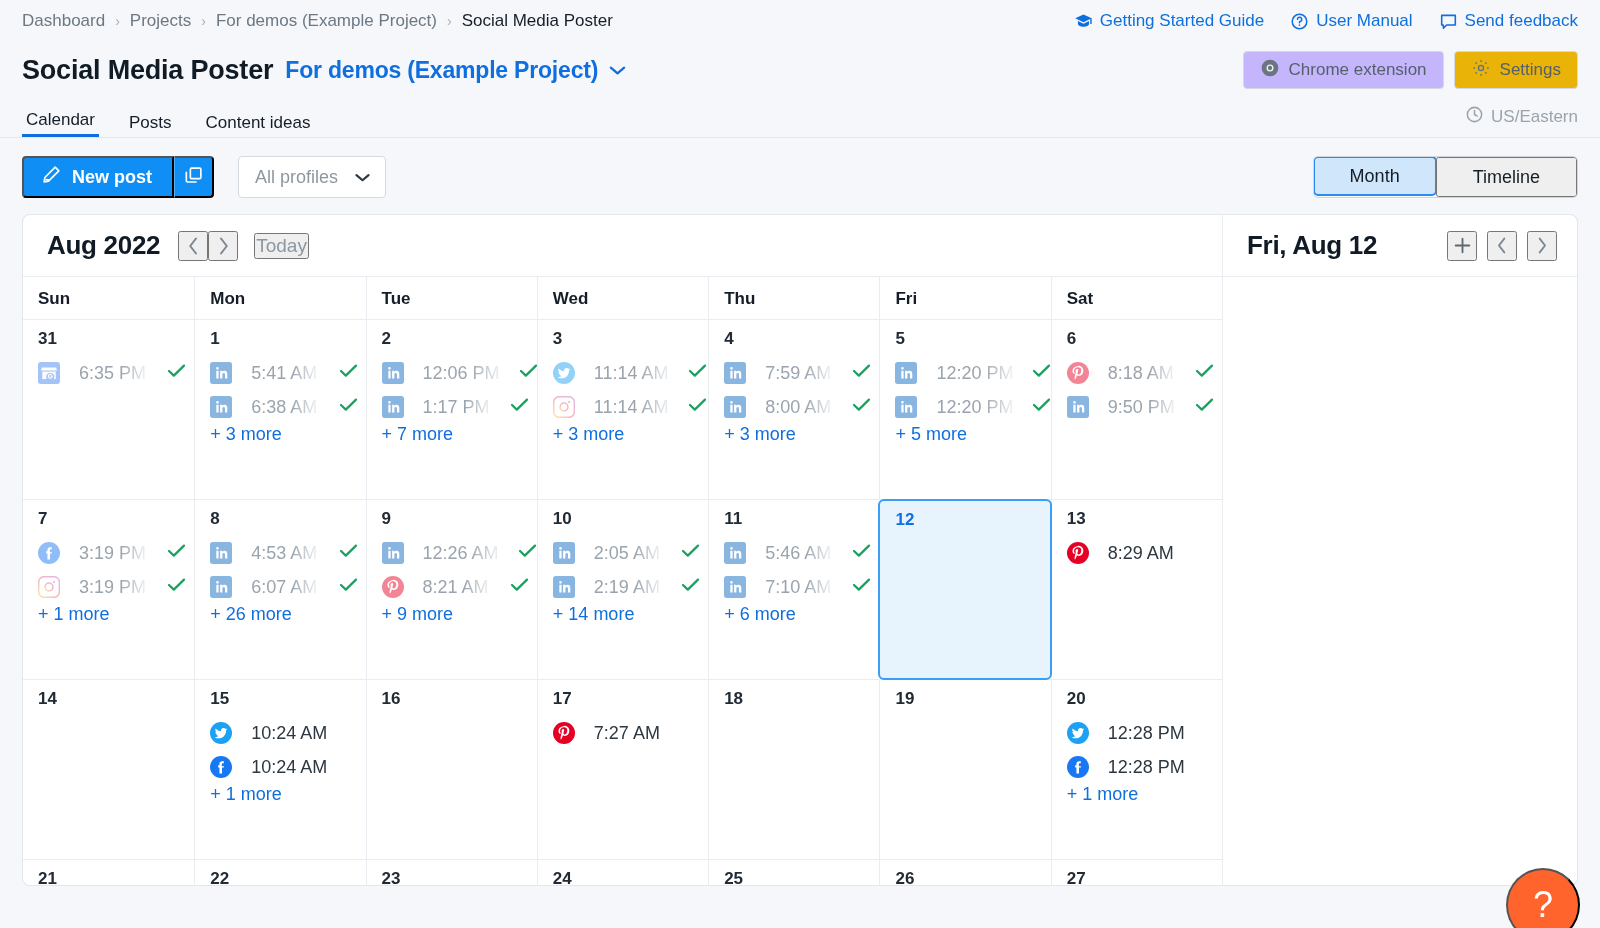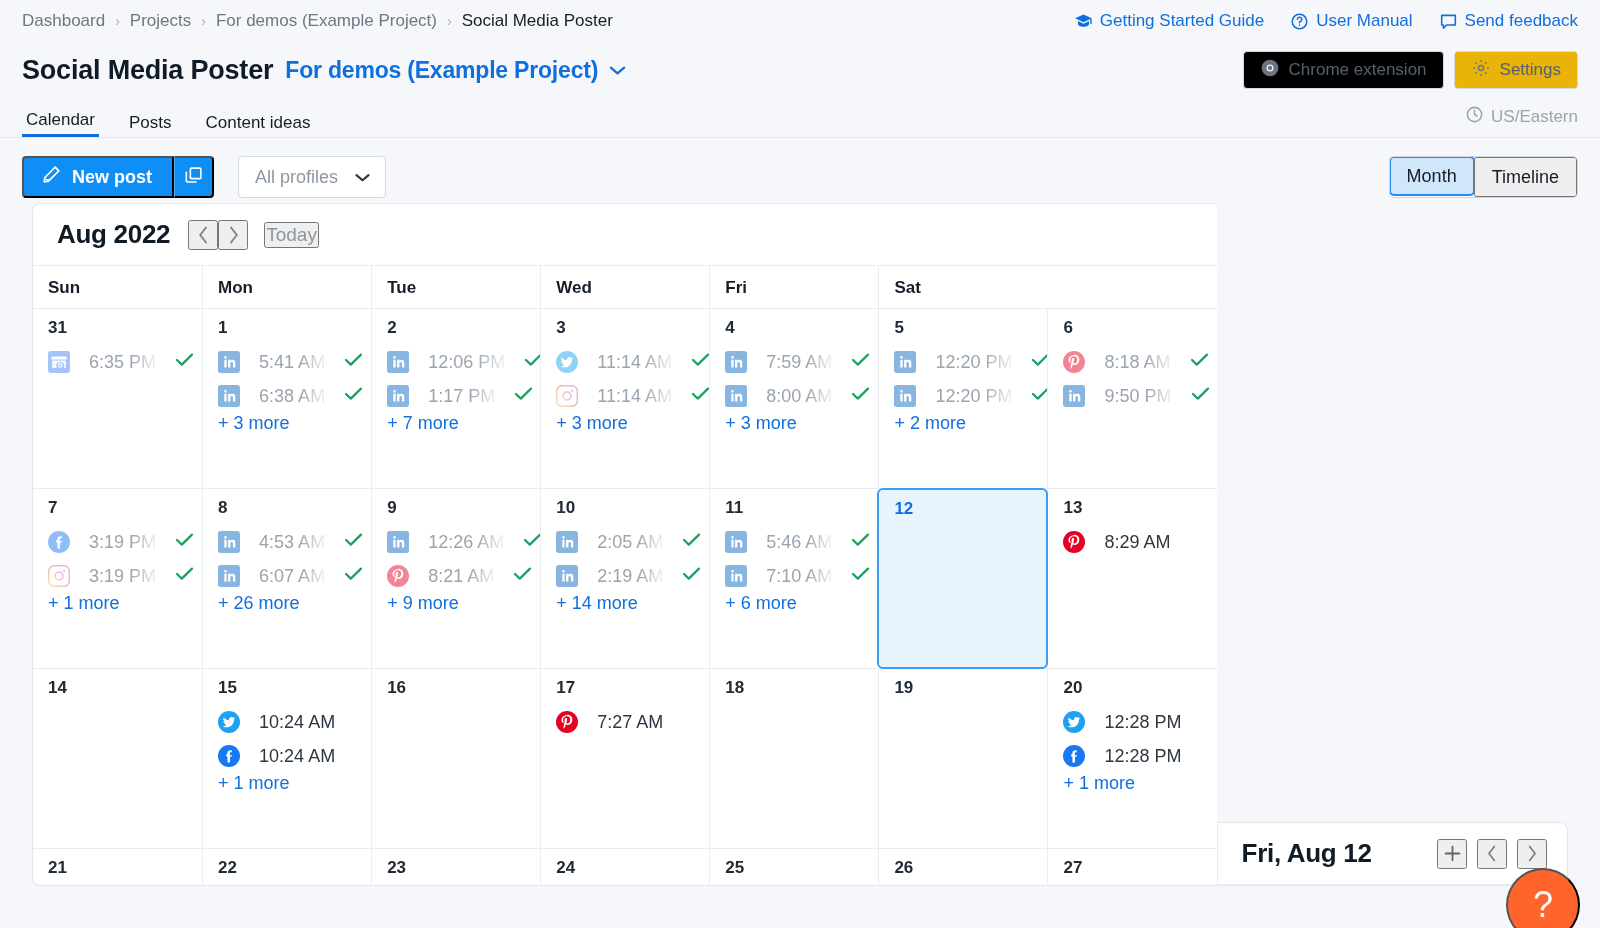--- a/index.html
+++ b/index.html
@@ -23,21 +23,21 @@
 
   
   .titlerow { display: flex; align-items: center; padding: 4px 22px 0 22px; height: 52px; }
   .ptitle { font-size: 27px; font-weight: bold; color: #111b26; letter-spacing: -0.2px; }
   .psub { font-size: 23px; font-weight: bold; color: #0f6fde; margin-left: 12px; letter-spacing: -0.2px; }
   .psub-caret { margin-left: 10px; color: #0f6fde; font-size: 15px; }
   .title-actions { margin-left: auto; display: flex; gap: 10px; align-items: center; }
   .btn-ghost {
     display: flex; align-items: center; gap: 9px;
     height: 38px; padding: 0 16px; border-radius: 4px;
-    border: 1px solid #d3dae1; background: #000000;
+    border: 1px solid #d3dae1; background: #c4b5fd;
     color: #56606b; font-size: 17px; white-space: nowrap;
   }
   .btn-ghost.plain { background: #eab308; }
 
   
   .tabsrow { display: flex; align-items: flex-end; padding: 0 22px; height: 44px;
              border-bottom: 1px solid #e2e7ec; position: relative; }
   .tab { font-size: 17px; color: #151e28; padding: 0 4px 4px 4px; margin-right: 26px; position: relative; }
   .tab.sel { border-bottom: 3px solid #0f6fde; }
   .tz { margin-left: auto; display: flex; align-items: center; gap: 7px;
@@ -55,25 +55,25 @@
     background: #0f8ff5; width: 40px; height: 42px; border-radius: 0 4px 4px 0;
     border-left: 1px solid #55b0f7; display: flex; align-items: center; justify-content: center;
   }
   .profiles {
     margin-left: 24px; height: 42px; display: flex; align-items: center; gap: 16px;
     padding: 0 14px 0 16px; border: 1px solid #d3dae1; border-radius: 4px; background: #fff;
     color: #8d97a1; font-size: 18px;
   }
   .viewtoggle { margin-left: auto; display: flex; border-radius: 5px; overflow: hidden;
                 border: 1px solid #cfd6dd; background: #fff; }
-  .vt { height: 40px; display: flex; align-items: center; padding: 0 16px; font-size: 18px; color: #151e28; }
+  .vt { height: 40px; display: flex; align-items: center; padding: 0 35px; font-size: 18px; color: #151e28; }
   .vt.sel { background: #cfe6fb; border: 2px solid #2a8cf0; border-radius: 5px; margin: -1px; }
 
   
-  .calwrap { display: flex; padding: 0 32px; height: 672px; gap: 0; align-items: flex-end; }
+  .calwrap { display: flex; padding: 0 22px; height: 672px; gap: 0; }
   .calendar { width: 1200px; background: #fff; border: 1px solid #e2e7ec;
               border-radius: 8px 0 0 8px; border-right: none; overflow: hidden; }
   .calhead { display: flex; align-items: center; height: 62px; padding: 0 24px; border-bottom: 1px solid #e9edf1; }
   .monthlbl { font-size: 26px; font-weight: bold; color: #111b26; letter-spacing: -0.3px; }
   .navarrow { width: 30px; height: 30px; display: flex; align-items: center; justify-content: center;
               color: #7d8793; font-size: 19px; }
   .navarrow.first { margin-left: 18px; }
   .today { color: #8d97a1; font-size: 19px; margin-left: 16px; }
 
   .dowrow { display: grid; grid-template-columns: repeat(7, 1fr); border-bottom: 1px solid #e9edf1; }
@@ -257,20 +257,21 @@
             <path d="M4 2.5 9.8 10 4 17.5"></path>
           </svg>
       </button>
       <button class="today"><span>Today</span></button>
     </div>
     <div class="dowrow" id="dowrow">
         <div class="dow">Sun</div>
         <div class="dow">Mon</div>
         <div class="dow">Tue</div>
         <div class="dow">Wed</div>
+        <div class="dow">Thu</div>
         <div class="dow">Fri</div>
         <div class="dow">Sat</div>
       </div>
     <div class="weeks" id="weeks">
         <div class="week">
           <div class="cell">
             <div class="daynum">31</div>
             <div class="evt past">
               <span>
                 <svg width="22" height="22" viewBox="0 0 24 24" class="icon16 faded">
@@ -402,21 +403,21 @@
               <span>
                 <svg width="22" height="22" viewBox="0 0 24 24" class="icon16 faded">
                   <rect width="24" height="24" rx="3" fill="#0a66c2"></rect>
                   <path fill="#fff" d="M6.9 9.6h2.5V18H6.9zm1.25-4.1a1.45 1.45 0 1 1 0 2.9 1.45 1.45 0 0 1 0-2.9zM11 9.6h2.4v1.15h.03c.34-.63 1.16-1.3 2.4-1.3 2.56 0 3.03 1.62 3.03 3.74V18h-2.5v-3.9c0-.93-.02-2.13-1.33-2.13-1.33 0-1.53 1.01-1.53 2.06V18H11z"></path>
                 </svg>
               </span>
               <span class="tm">12:20 PM</span>
               <span class="chk"><svg width="19" height="15" viewBox="0 0 19 15" fill="none" stroke="#19a05e" stroke-width="2.2" stroke-linecap="round" stroke-linejoin="round">
                   <path d="M2 8 6.8 12.6 17 2.6"></path>
                 </svg></span>
-            </div><a class="more">+ 2 more</a></div>
+            </div><a class="more">+ 5 more</a></div>
           <div class="cell">
             <div class="daynum">6</div>
             <div class="evt past">
               <span>
                 <svg width="22" height="22" viewBox="0 0 24 24" class="icon16 faded">
                   <circle cx="12" cy="12" r="12" fill="#e60023"></circle>
                   <path fill="#fff" d="M12.2 4.6c-4.1 0-6.2 2.83-6.2 5.2 0 1.43.56 2.7 1.76 3.18.2.08.37 0 .43-.21l.18-.68c.06-.21.03-.29-.13-.48-.35-.4-.57-.93-.57-1.67 0-2.16 1.65-4.09 4.29-4.09 2.34 0 3.62 1.4 3.62 3.27 0 2.46-1.12 4.53-2.78 4.53-.92 0-1.6-.74-1.38-1.65.26-1.09.77-2.26.77-3.05 0-.7-.39-1.29-1.19-1.29-.94 0-1.7.95-1.7 2.22 0 .81.28 1.36.28 1.36l-1.13 4.7c-.33 1.39-.05 3.09-.03 3.26.02.1.15.13.21.05.09-.11 1.2-1.46 1.58-2.81.11-.38.62-2.38.62-2.38.31.58 1.21 1.09 2.17 1.09 2.86 0 4.8-2.55 4.8-5.96 0-2.58-2.2-4.99-5.55-4.99z"></path>
                 </svg>
               </span>
               <span class="tm">8:18 AM</span>

